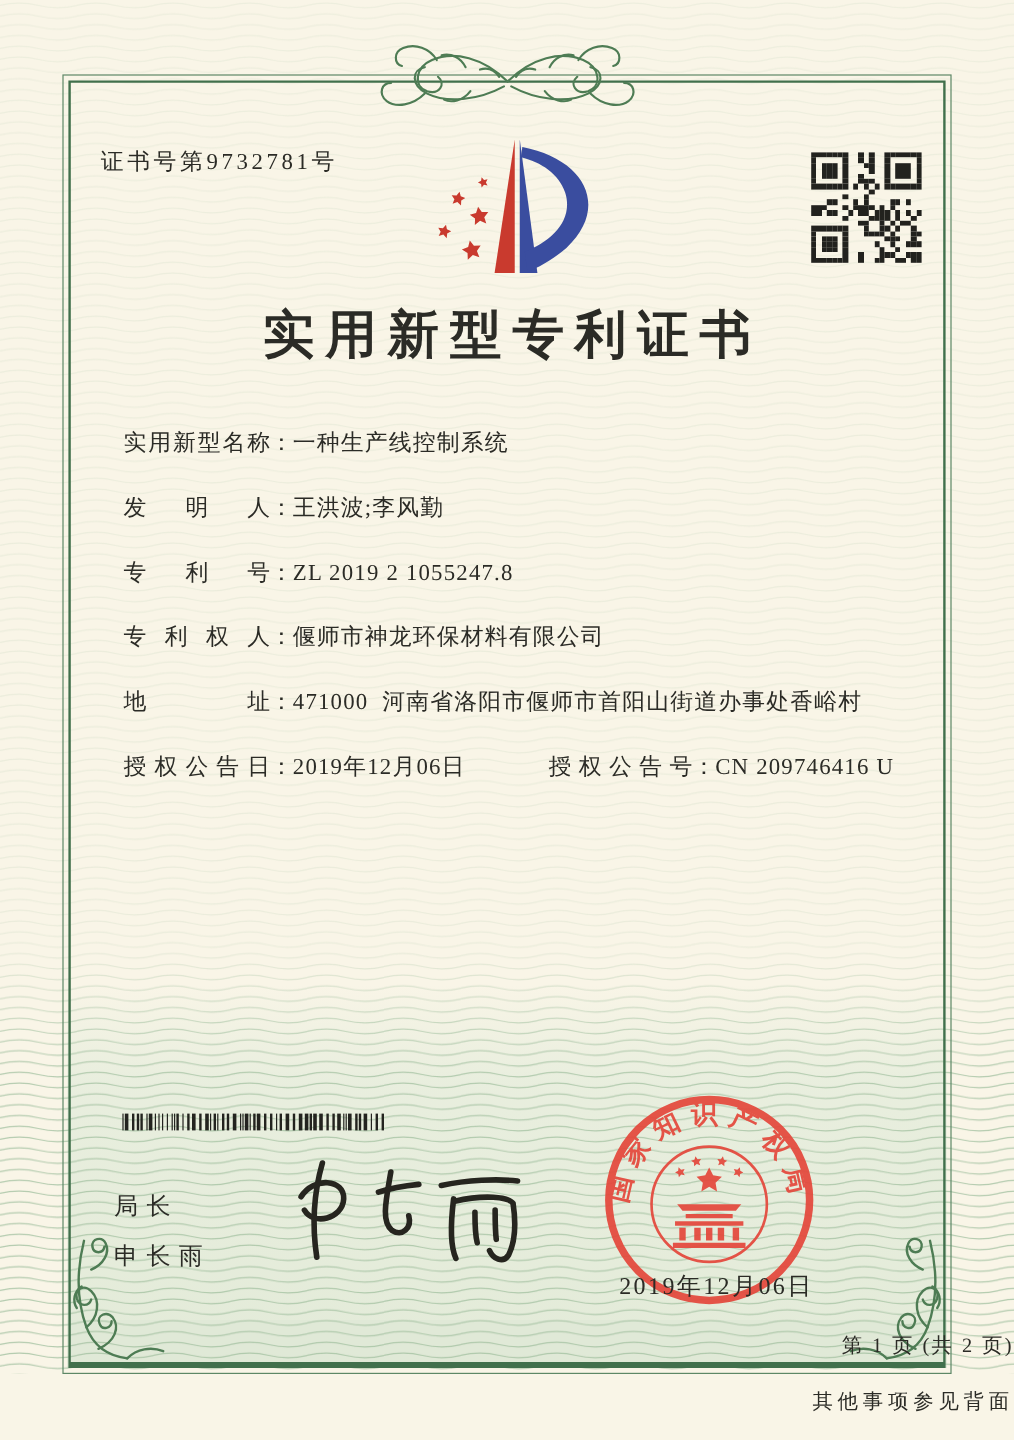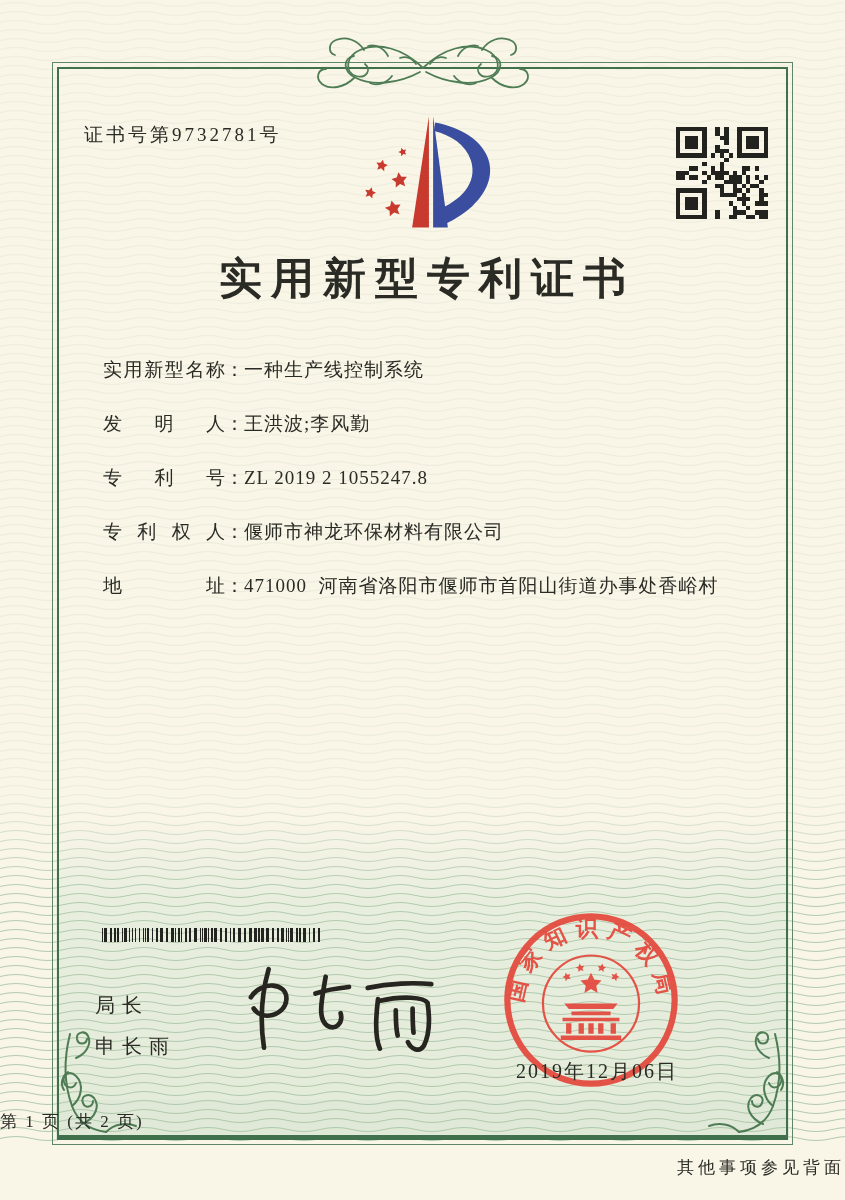--- a/index.html
+++ b/index.html
@@ -32,21 +32,21 @@
   .body-text p{margin:0;text-indent:2em;}
   .barcode{position:absolute;left:102px;top:928px;width:218px;height:14px;
            display:flex;z-index:3;}
   .barcode b{display:block;height:100%;}
   .barcode b.dark{background:#23231f;}
   .officer{position:absolute;left:95px;top:992px;z-index:3;font-size:20px;}
   .officer div{letter-spacing:7px;margin-bottom:14px;}
   .signature{position:absolute;left:235px;top:952px;width:215px;height:112px;z-index:4;}
   .seal{position:absolute;left:502px;top:911px;width:178px;height:178px;z-index:3;opacity:.92;}
   .seal-date{position:absolute;left:516px;top:1058px;font-size:20px;letter-spacing:2px;z-index:5;}
-  .page-info{position:absolute;left:0;top:1110px;width:845px;text-align:left;
+  .page-info{position:absolute;left:0;top:1110px;width:845px;text-align:right;
              font-size:17px;letter-spacing:2px;z-index:3;}
   .back-note{position:absolute;left:0;top:1156px;width:845px;text-align:right;
              font-size:17px;letter-spacing:4px;z-index:3;}
   .ornament-top{position:absolute;left:268px;top:28px;width:310px;height:72px;z-index:2;}
   .flourish{position:absolute;width:88px;height:108px;z-index:2;}
   .flourish.bl{left:56px;top:1028px;}
   .flourish.br{left:701px;top:1028px;transform:scaleX(-1);}
 </style>
 </head>
 <body>
@@ -589,20 +589,23 @@
   </div>
   <div class="frow">
     <span class="lbl">专利号</span><span class="colon">：</span><span class="val">ZL 2019 2 1055247.8</span>
   </div>
   <div class="frow">
     <span class="lbl">专利权人</span><span class="colon">：</span><span class="val">偃师市神龙环保材料有限公司</span>
   </div>
   <div class="frow">
     <span class="lbl">地址</span><span class="colon">：</span><span class="val">471000  河南省洛阳市偃师市首阳山街道办事处香峪村</span>
   </div>
+  <div class="frow">
+    <span class="lbl">授权公告日</span><span class="colon">：</span><span class="val">2019年12月06日</span><span class="gap"></span><span class="lbl" style="width:120px">授权公告号</span><span class="colon">：</span><span class="val">CN 209746416 U</span>
+  </div>
 </div>
 
 <div class="body-text">
 </div>
 
 <div class="barcode" id="barcode">
     <b class="dark" style="width: 1px;"></b>
     <b style="width: 1px;"></b>
     <b class="dark" style="width: 3px;"></b>
     <b style="width: 3px;"></b>

